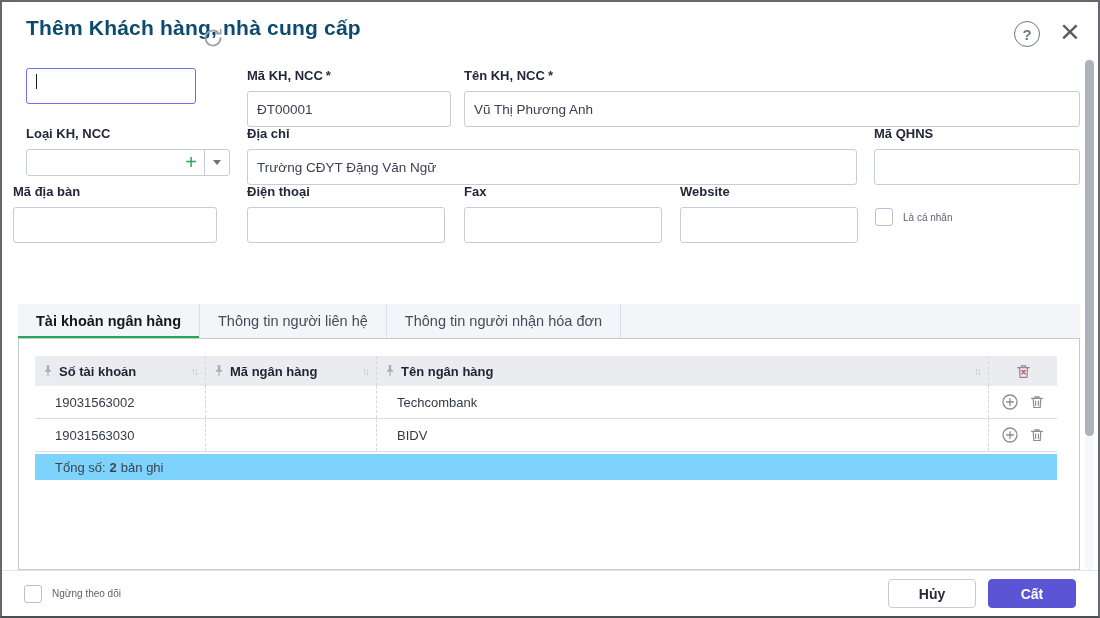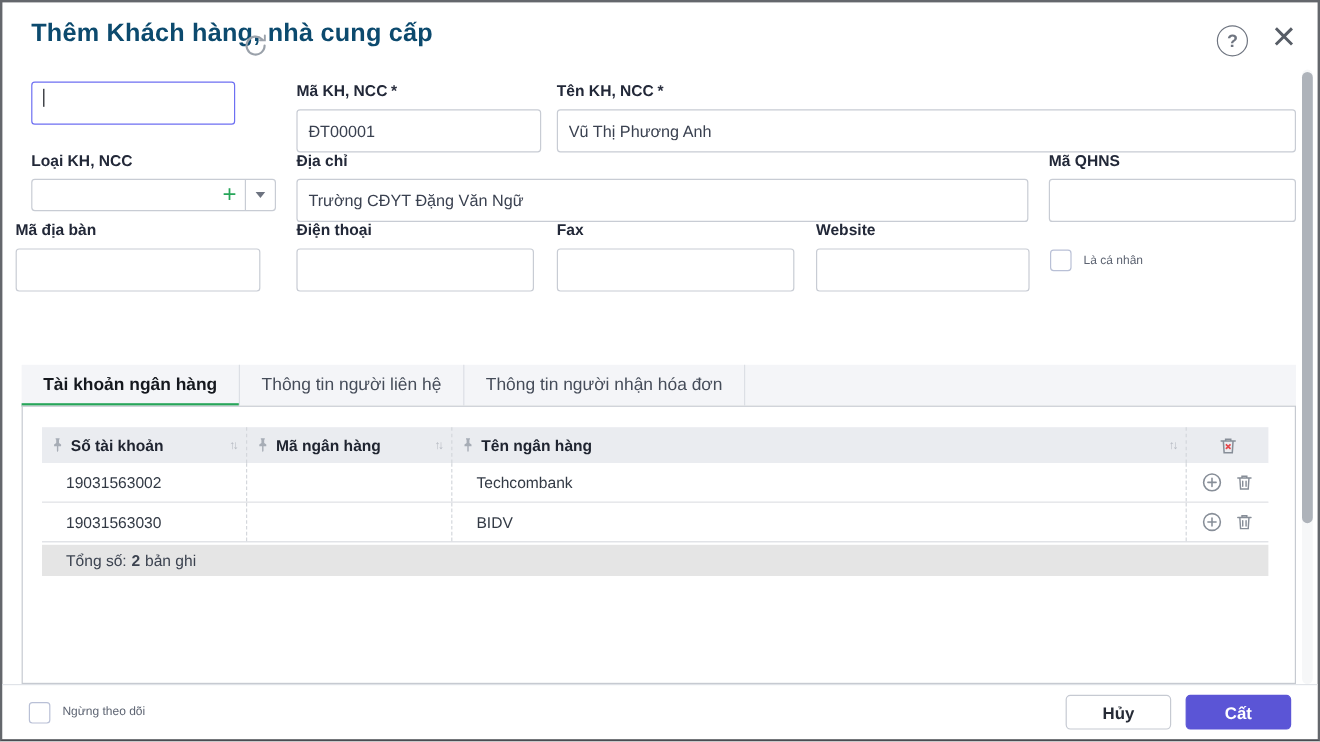--- a/index.html
+++ b/index.html
@@ -54,21 +54,21 @@
   .tbody-row { height:33px; border-bottom:1px solid #dadde2; background:#fff; }
   .tcell { display:flex; align-items:center; padding:0 8px 0 8px; }
   .c-account { width:171px; border-right:1px dashed #d4d7dc; }
   .c-bankcode { width:171px; border-right:1px dashed #d4d7dc; }
   .c-bankname { width:612px; border-right:1px dashed #d4d7dc; }
   .c-actions { width:68px; justify-content:center; gap:10px; }
   .tbody-row .c-account, .tbody-row .c-bankname { padding-left:20px; }
   .thead .tcell .lbl { margin:0 6px; }
   .sort-icon { margin-left:auto; color:#b6bac2; font-size:10px; letter-spacing:-2px; cursor:pointer; }
   .pin-icon { color:#a7adb6; cursor:pointer; display:flex; }
-  .tsummary { margin-top:2px; height:26px; background:#e5e5e5; display:flex; align-items:center; padding-left:20px;
+  .tsummary { margin-top:2px; height:26px; background:#7dd3fc; display:flex; align-items:center; padding-left:20px;
               font-size:13px; color:#3c4350; gap:4px; }
   .tsummary b { font-weight:bold; }
   .icon-btn { display:flex; align-items:center; justify-content:center; color:#878e98; cursor:pointer; }
   .trashx { position:relative; color:#878e98; cursor:pointer; display:flex; }
 
   
   .scroll-track { position:absolute; right:4px; top:56px; width:9px; height:512px; background:#f6f7f8; border-radius:5px; }
   .scroll-thumb { position:absolute; right:0; top:2px; width:9px; height:376px; background:#aeb3ba; border-radius:5px; cursor:pointer; }
 
   

